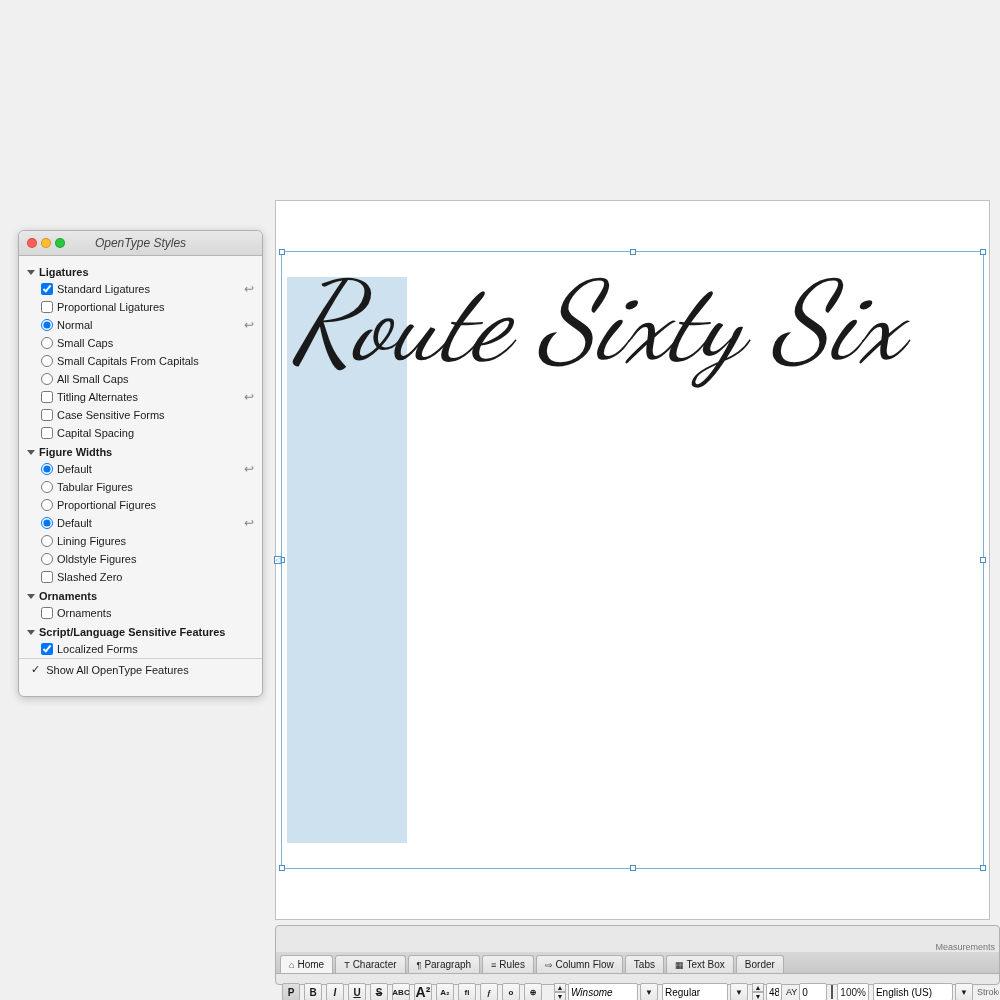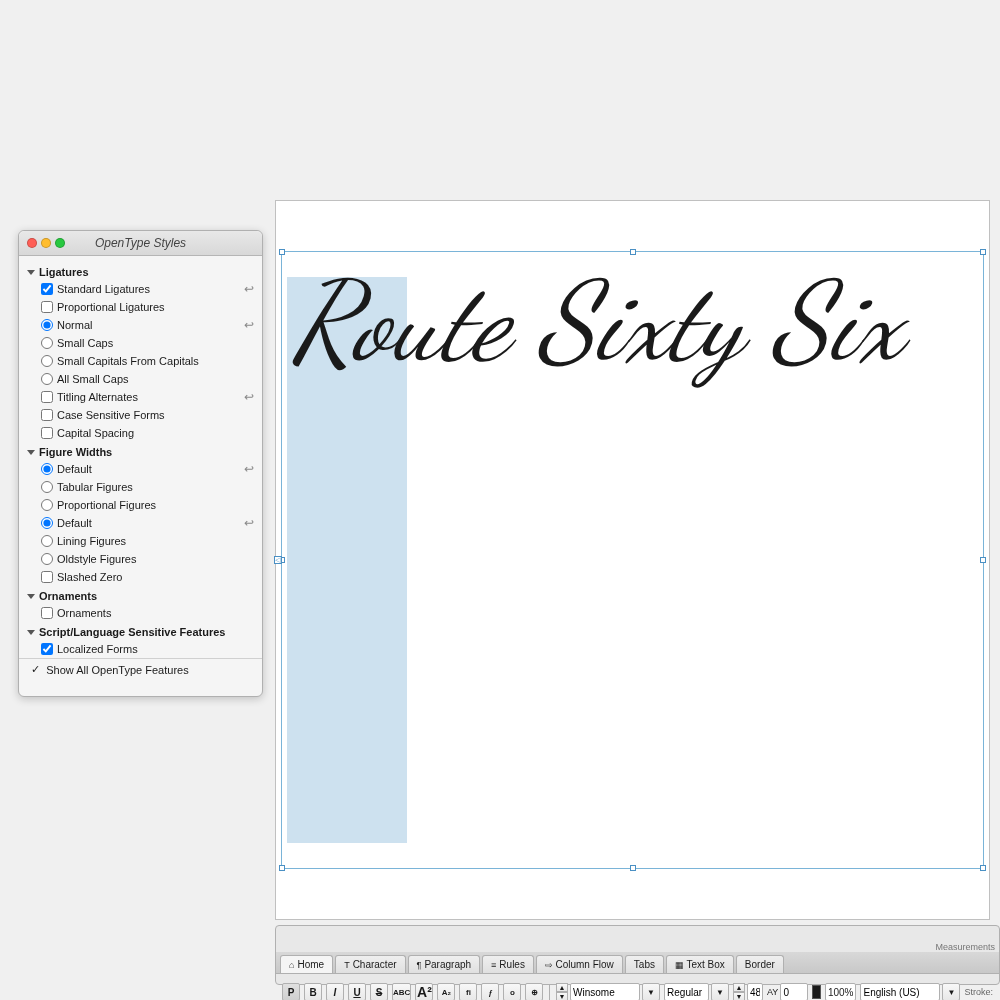--- a/index.html
+++ b/index.html
@@ -540,25 +540,25 @@
     <div class="ctrl-btn" style="font-size:8px;">ƒ</div>
     <div class="ctrl-btn" style="font-size:8px;">o</div>
     <div class="ctrl-btn" style="font-size:8px;">⊕</div>
     <div class="ctrl-separator"></div>
 
     <div class="ctrl-group">
       <div class="stepper">
         <div class="stepper-btn">▲</div>
         <div class="stepper-btn">▼</div>
       </div>
-      <input class="ctrl-input" style="width: 70px;" value="Winsome">
+      <input class="ctrl-input" style="width: 70px; font-style: italic;" value="Winsome">
       <div class="ctrl-btn" style="font-size:8px;width:12px;">▼</div>
     </div>
     <div class="ctrl-group">
-      <input class="ctrl-input" style="width: 45px;" value="Regular">
+      <input class="ctrl-input" style="width: 66px;" value="Regular">
       <div class="ctrl-btn" style="font-size:8px;width:12px;">▼</div>
     </div>
     <div class="ctrl-group">
       <div class="stepper">
         <div class="stepper-btn">▲</div>
         <div class="stepper-btn">▼</div>
       </div>
       <input class="ctrl-input" style="width: 16px;" value="48 pt">
     </div>
     <div class="ctrl-group">

